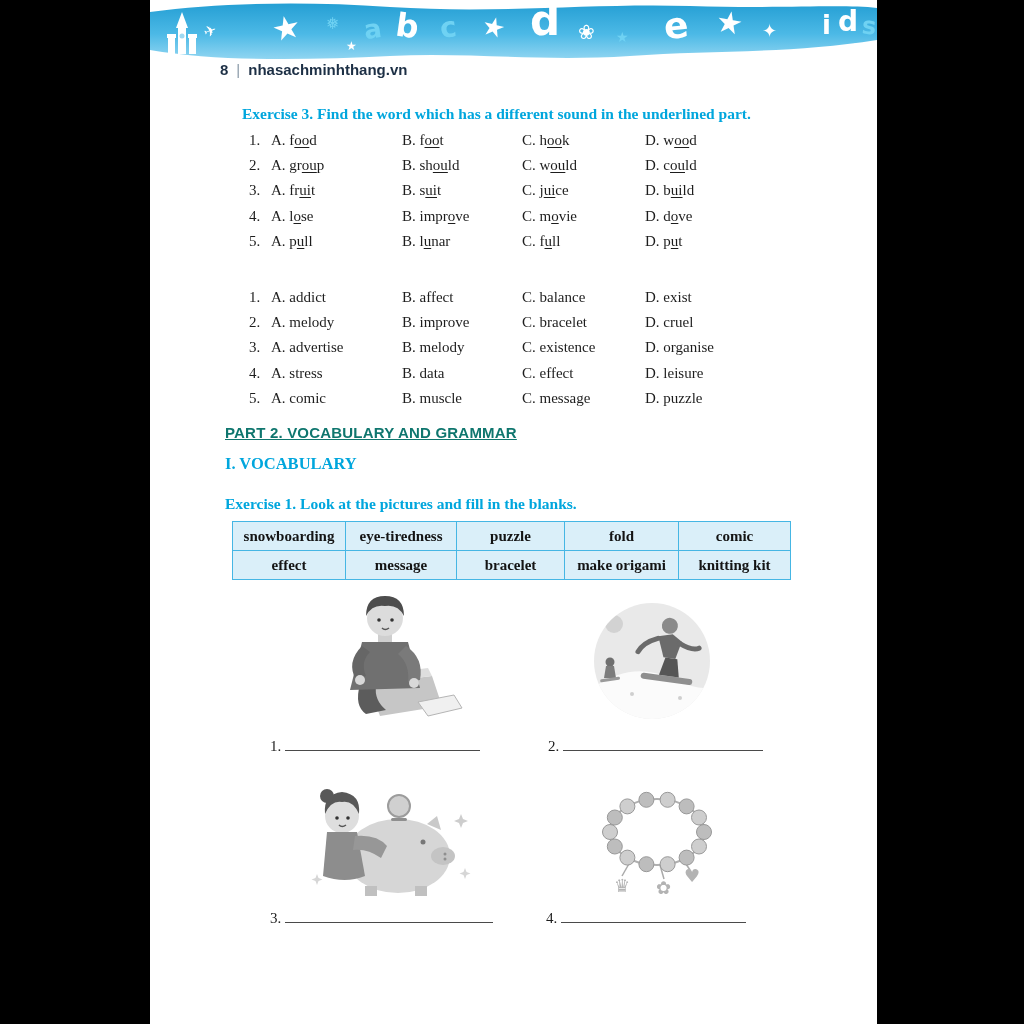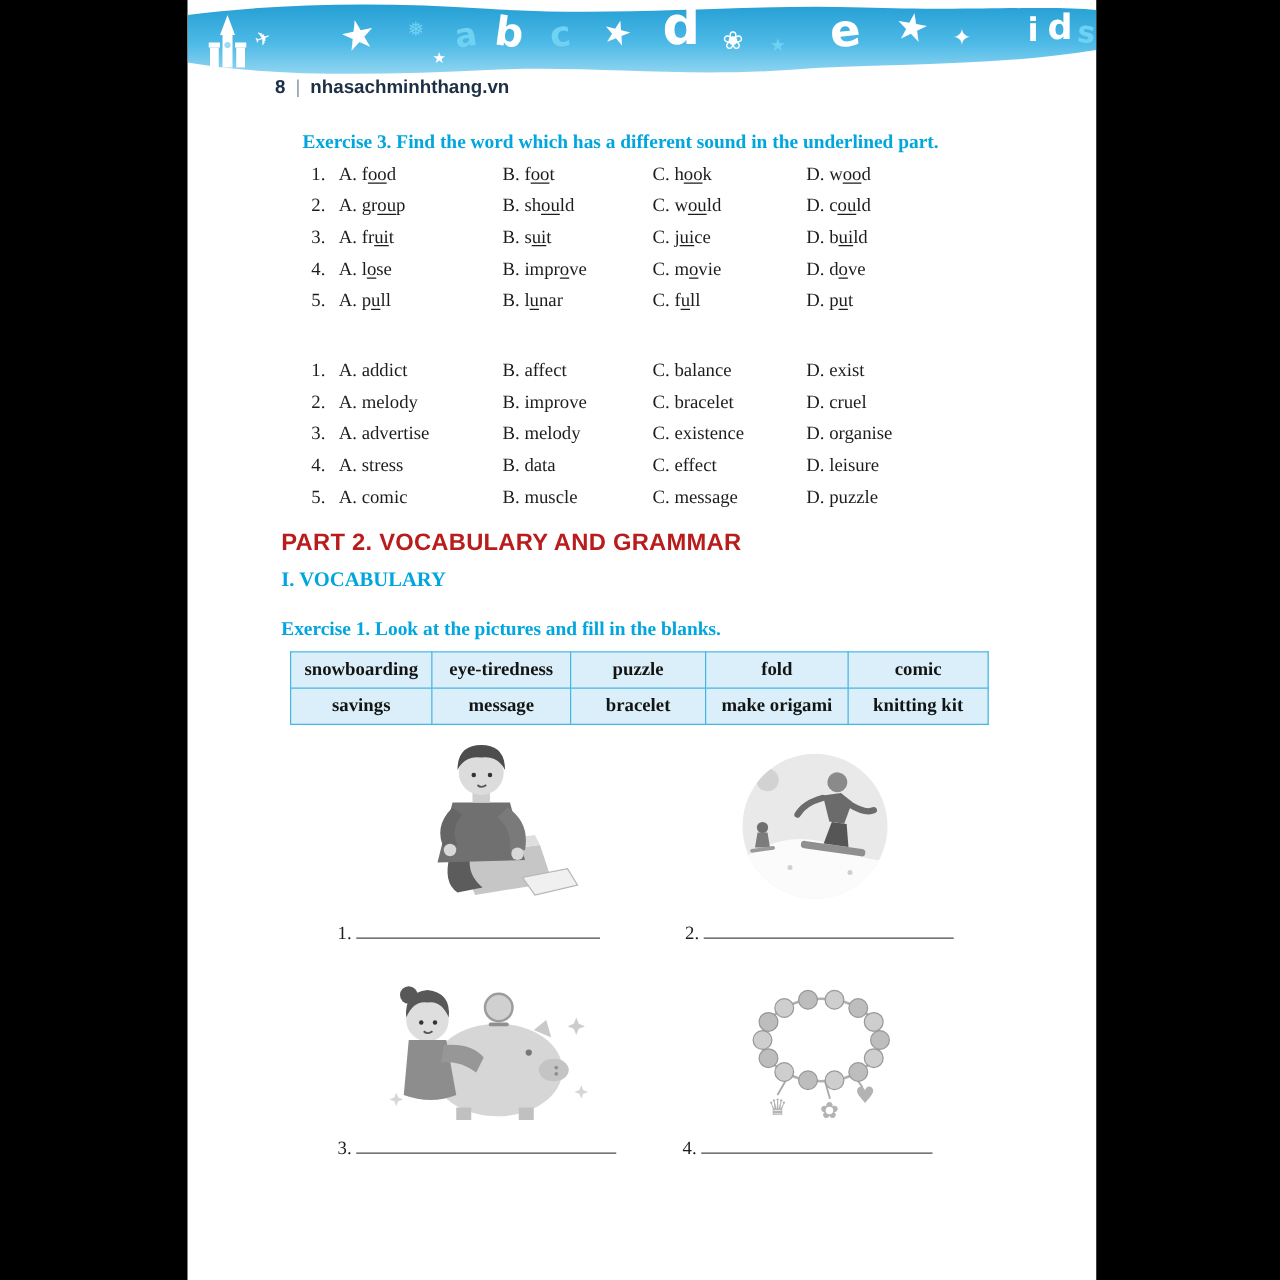--- a/index.html
+++ b/index.html
@@ -13,21 +13,21 @@
   .castle { position:absolute; left:12px; top:10px; }
   .glyph { position:absolute; font-family:"DejaVu Sans", sans-serif; font-weight:bold; line-height:1; }
   .glyph.white { color:#ffffff; }
   .glyph.cyan { color:#6fd2f3; }
   .pageinfo { position:absolute; top:61px; left:70px; font-family:"Liberation Sans", sans-serif;
               font-size:15px; font-weight:bold; color:#1c2f45; }
   .pageinfo .sep { color:#8a9aa8; font-weight:normal; margin:0 8px; }
 
   
   .cyantitle { position:absolute; left:75px; color:#00a6dd; font-weight:bold; font-size:15.5px; font-family:"Liberation Serif", serif; }
-  .part-title { position:absolute; left:75px; color:#b91c1c; font-weight:bold; font-size:19px; font-family:"Liberation Sans", sans-serif; letter-spacing:0.2px; }
+  .part-title { position:absolute; left:75px; color:#0f766e; font-weight:bold; font-size:15px; font-family:"Liberation Sans", sans-serif; letter-spacing:0.2px;text-decoration:underline; }
 
   
   .ex-rows { position:absolute; left:75px; padding-left:24px; width:560px; }
   .ex-row { display:grid; grid-template-columns:22px 131px 120px 123px auto; height:25.2px; align-items:center;
             font-size:15px; color:#1d1d1d; }
   .ex-row .cell { white-space:nowrap; }
   .ul { text-decoration:underline; text-underline-offset:2px; }
 
   
   .word-table { position:absolute; top:521px; left:82px; border-collapse:collapse; table-layout:fixed; }
@@ -182,21 +182,21 @@
     </colgroup>
     <tbody>
         <tr>
           <td>snowboarding</td>
           <td>eye-tiredness</td>
           <td>puzzle</td>
           <td>fold</td>
           <td>comic</td>
         </tr>
         <tr>
-          <td>savings</td>
+          <td>effect</td>
           <td>message</td>
           <td>bracelet</td>
           <td>make origami</td>
           <td>knitting kit</td>
         </tr>
       </tbody>
   </table>
 
   <div class="fig" style="top:588px; left:140px;">
     <svg viewBox="0 0 190 148" width="190" height="148">

